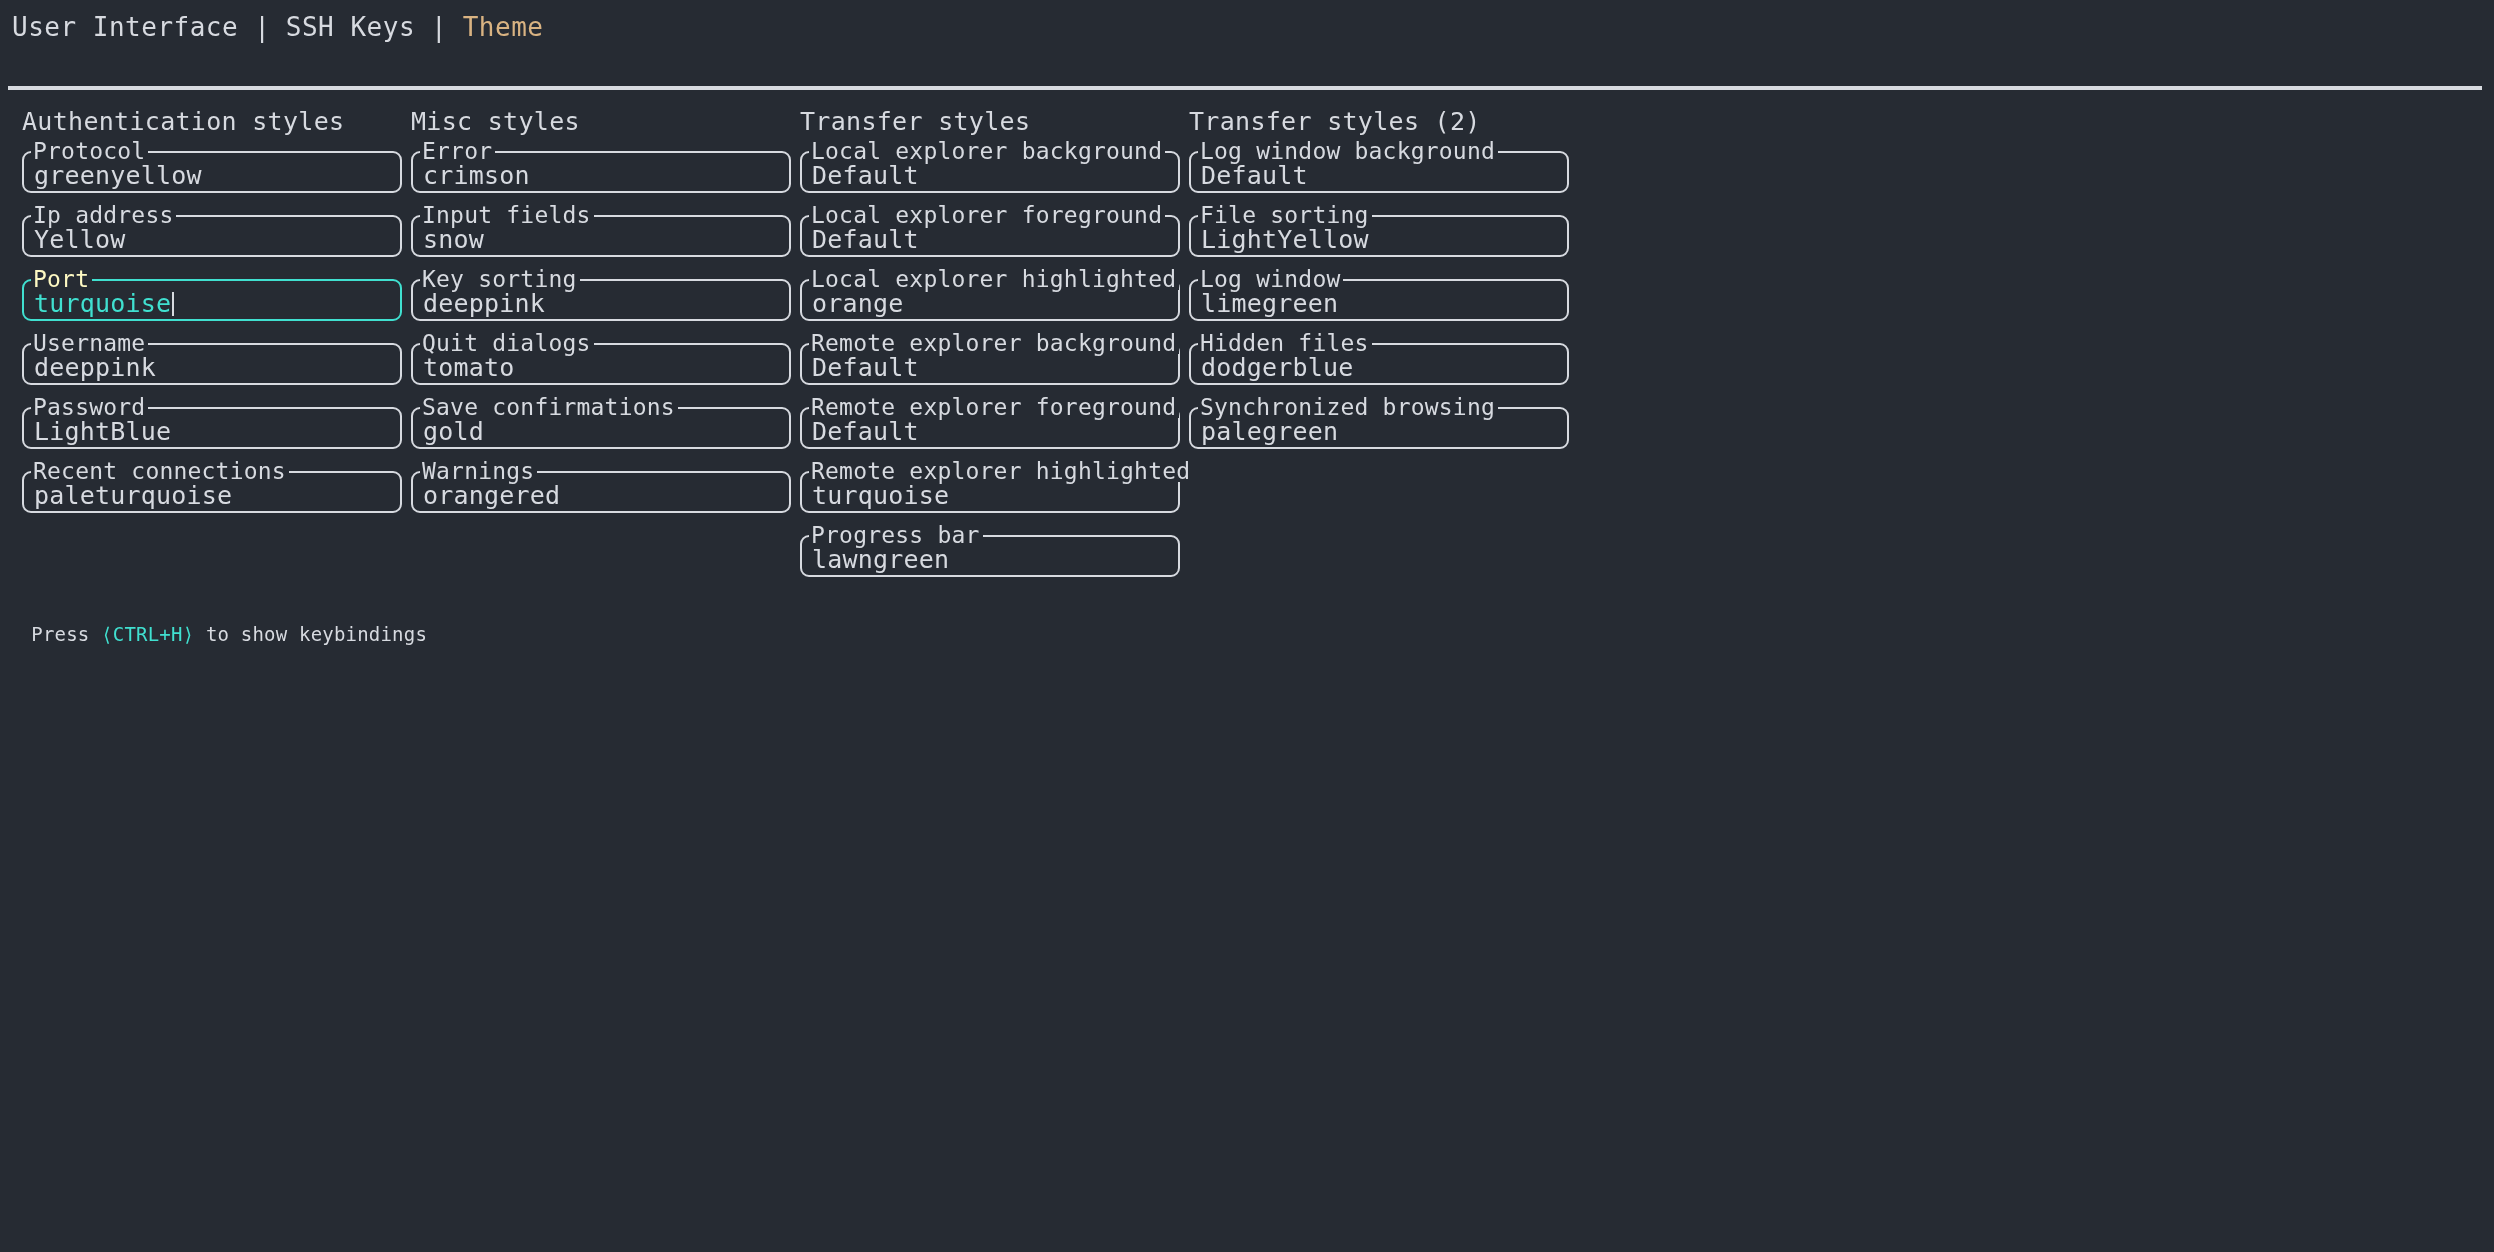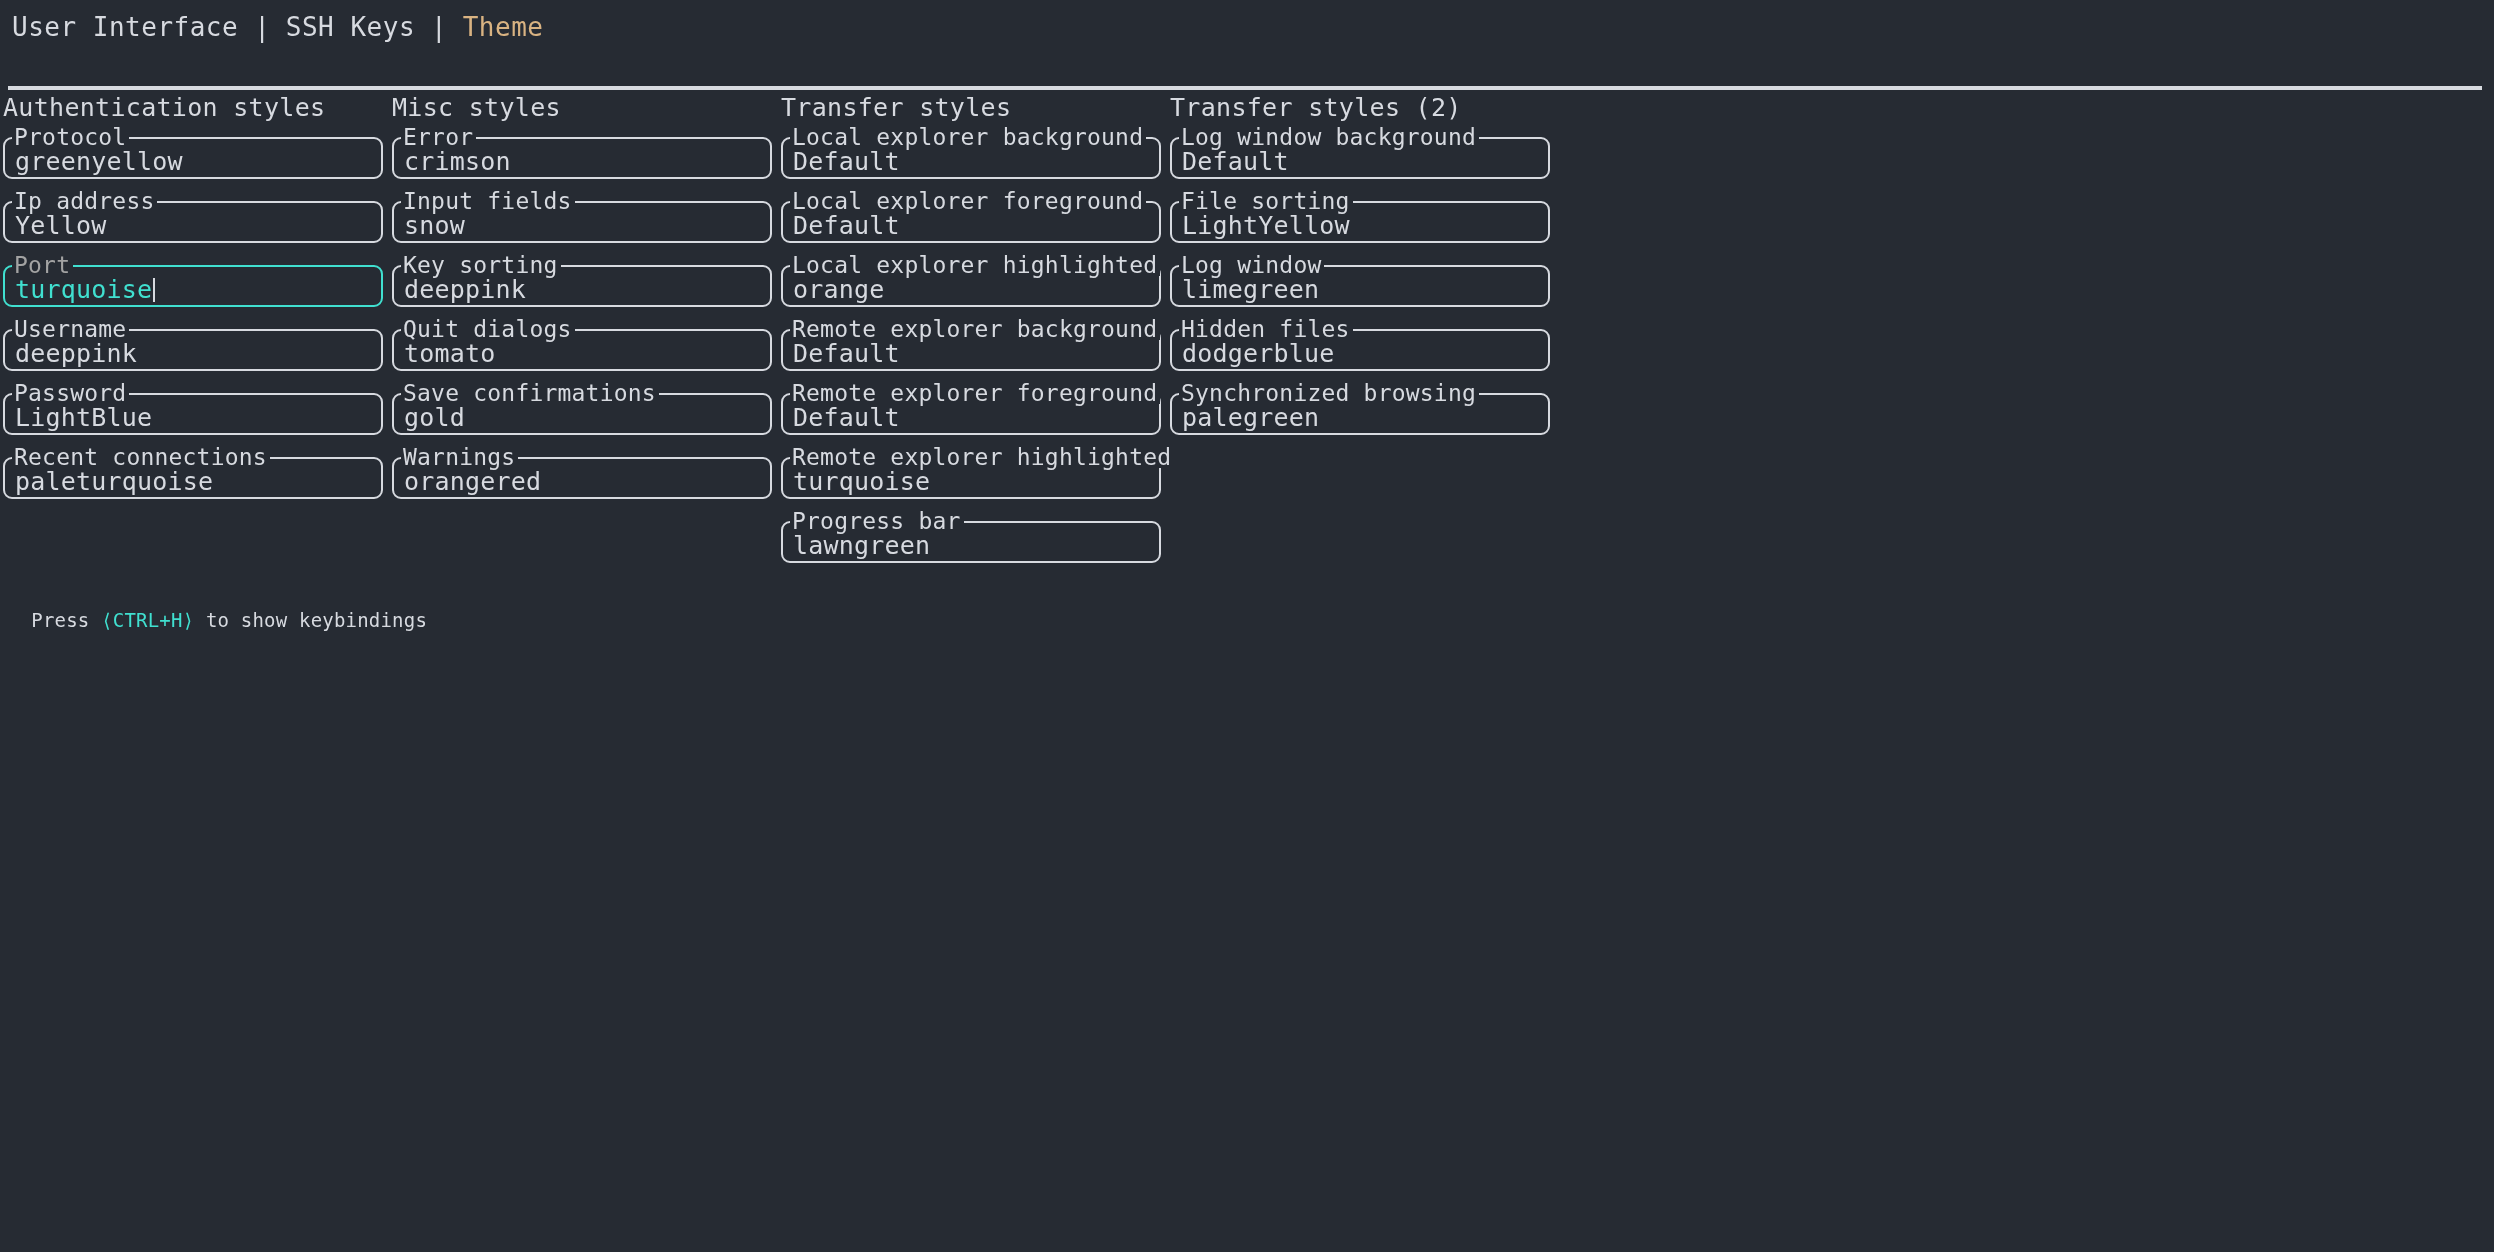--- a/index.html
+++ b/index.html
@@ -43,21 +43,22 @@
 
   .rule {
     height: 4px;
     background: #d7dae0;
     margin: 42px 12px 0 8px;
   }
 
   
   .columns {
     display: flex;
-    padding: 0 3px;
+    padding: 0 22px;
+    margin-top: 14px;
     gap: 0;
   }
   .column {
     width: 389px;
     flex: 0 0 389px;
     padding-right: 9px;
   }
   .col-title {
     font-size: 25px;
     color: #d7dae0;
@@ -102,21 +103,21 @@
     font-size: 25px;
     line-height: 26px;
     color: #d7dae0;
     white-space: pre;
     z-index: 1;
     letter-spacing: 0.2px;
   }
 
   
   .field.focused .frame { border-color: #40e0d0; }
-  .field.focused .legend { color: #a3a3a3; }
+  .field.focused .legend { color: #fef9c3; }
   .field.focused .value { color: #40e0d0; }
   .caret {
     display: inline-block;
     width: 2px;
     height: 24px;
     background: #d7dae0;
     vertical-align: -4px;
     margin-left: 1px;
   }
 

